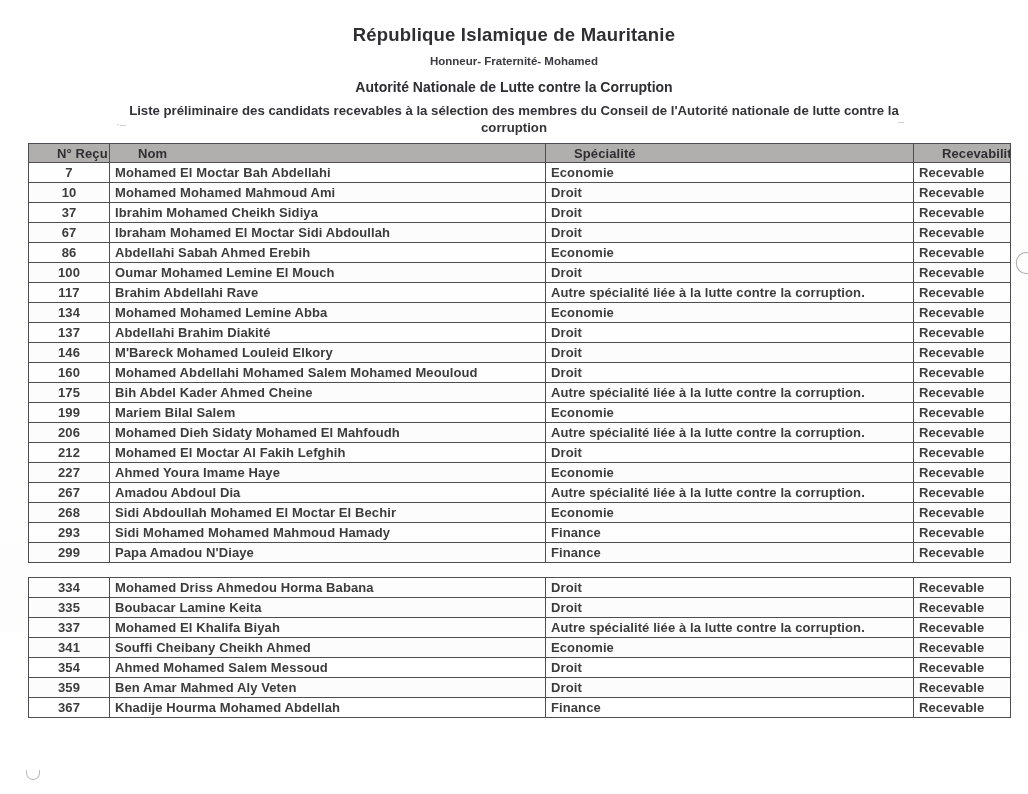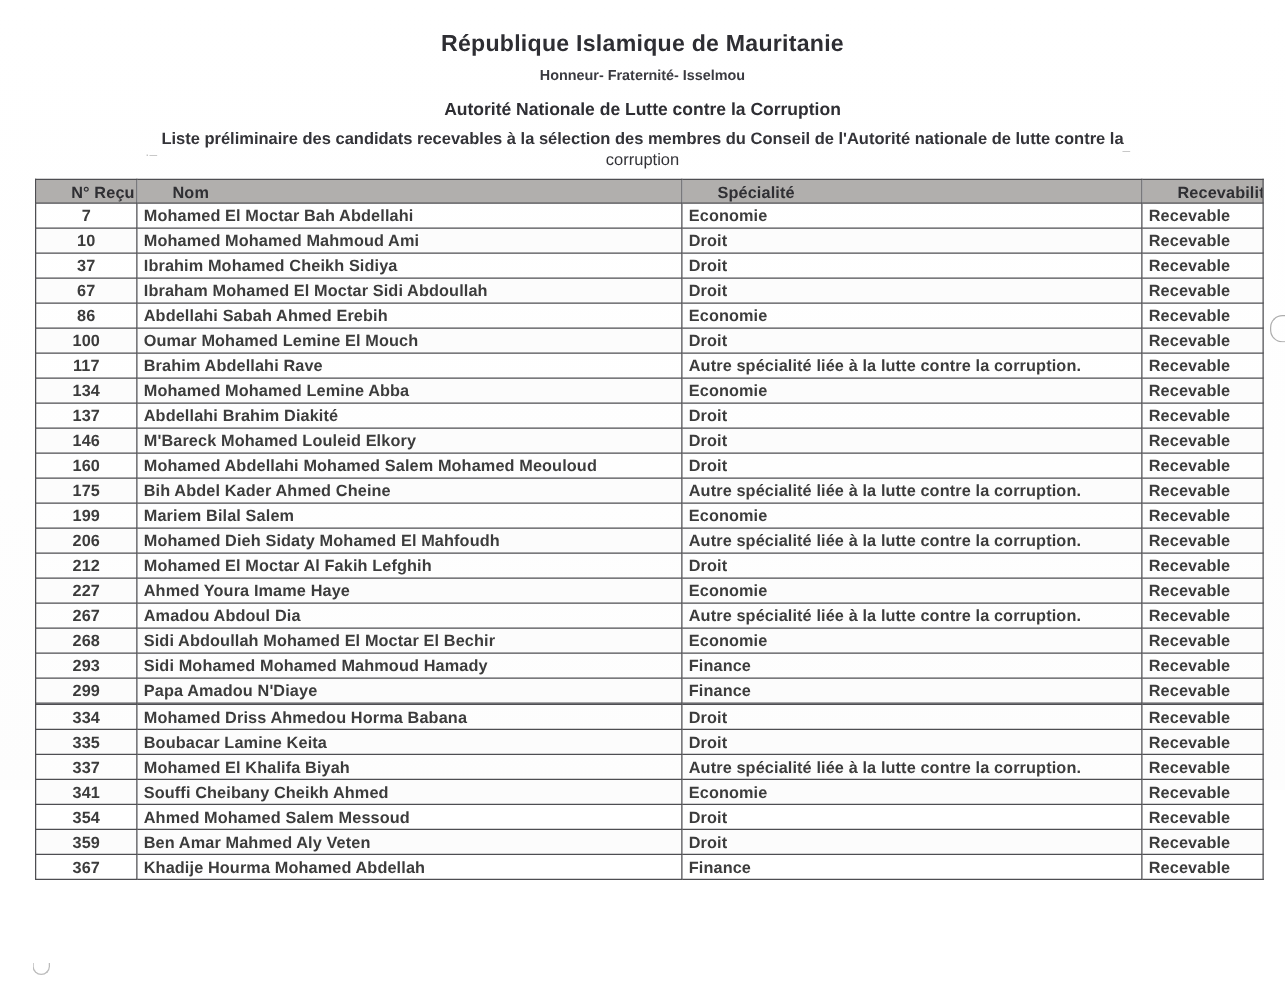--- a/index.html
+++ b/index.html
@@ -31,30 +31,30 @@
   .title-authority {
     margin-top: 9px;
     font-size: 14px; line-height: 21px;
     font-weight: 700; color: #2e2e33;
   }
   .subtitle {
     margin-top: 5px;
     font-size: 13.2px; line-height: 16.5px;
     font-weight: 700; color: #333338;
   }
-  .subtitle-l2 { font-weight: 400; }
+  .subtitle-l2 { font-weight: 700; }
 
   table.doc-table {
     border-collapse: collapse;
     table-layout: fixed;
     width: 982px;
     margin-left: 28px;
   }
   table.t1 { margin-top: 7px; }
-  table.t2 { }
+  table.t2 { margin-top: 14px; }
   .doc-table col.c-recu  { width: 81px; }
   .doc-table col.c-nom   { width: 436px; }
   .doc-table col.c-spec  { width: 368px; }
   .doc-table col.c-recev { width: 97px; }
   .doc-table th, .doc-table td {
     border: 1px solid #4e4e52;
     height: 20px;
     padding: 0 5px;
     font-size: 13px;
     font-weight: 600;
@@ -99,21 +99,21 @@
     opacity: 0.5;
   }
 </style>
 </head>
 <body>
 
 <div class="doc">
 
   <div class="doc-header">
     <div class="title-main">République Islamique de Mauritanie</div>
-    <div class="motto">Honneur- Fraternité- Isselmou</div>
+    <div class="motto">Honneur- Fraternité- Mohamed</div>
     <div class="title-authority">Autorité Nationale de Lutte contre la Corruption</div>
     <div class="subtitle">
       <div>Liste préliminaire des candidats recevables à la sélection des membres du Conseil de l'Autorité nationale de lutte contre la</div>
       <div class="subtitle-l2">corruption</div>
     </div>
   </div>
 
   <table class="doc-table t1">
     <colgroup>
       <col class="c-recu">

